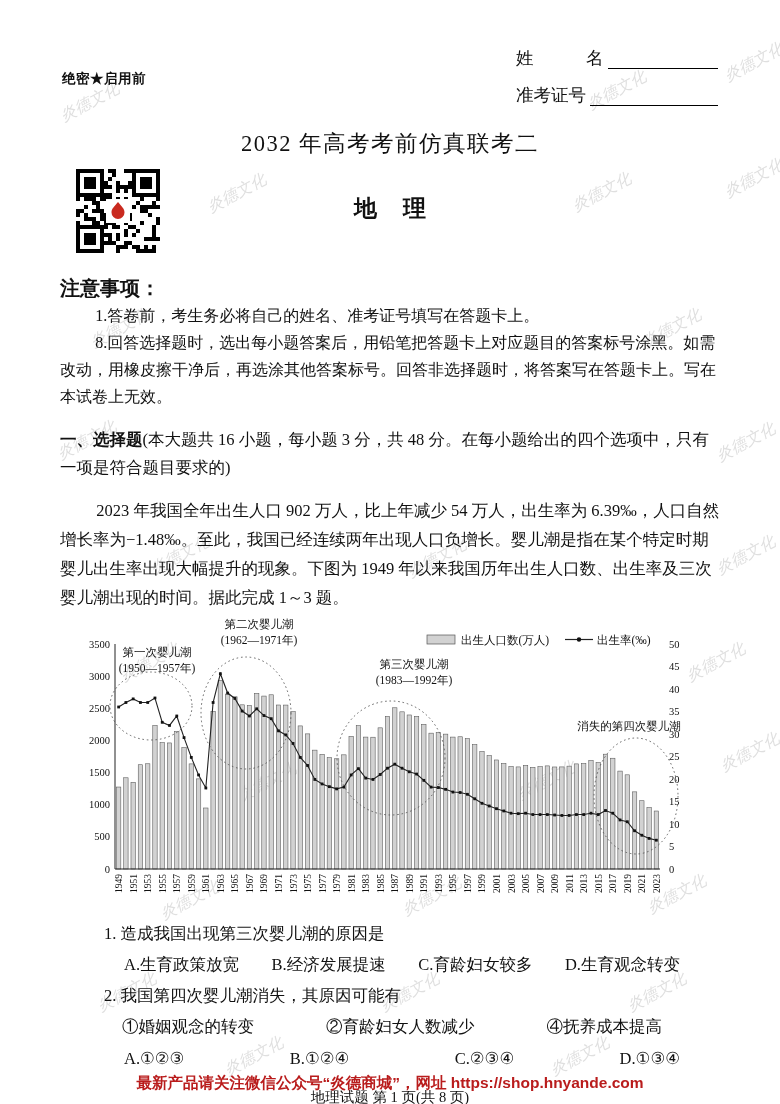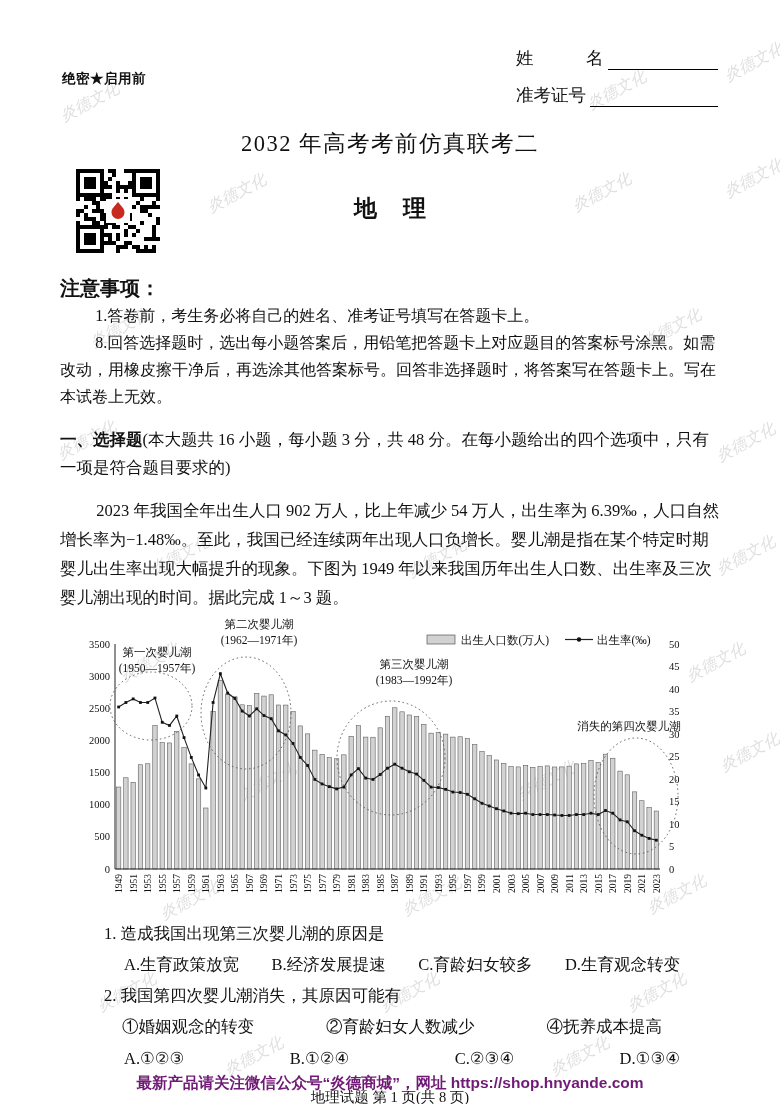--- a/index.html
+++ b/index.html
@@ -13,21 +13,21 @@
     position:absolute;font-size:16px;font-style:italic;white-space:nowrap;
     color:rgba(110,110,110,0.22);transform:rotate(-28deg);
     font-family:"Liberation Serif",serif;
   }
   .content{position:relative;z-index:1;}
   
   .top{position:relative;height:74px;}
   .security{position:absolute;left:2px;top:24px;font-weight:bold;font-size:13.5px;
     font-family:"Liberation Sans",sans-serif;letter-spacing:.5px;}
   .fills{position:absolute;right:2px;top:0;width:202px;}
-  .fill-row{display:flex;align-items:flex-end;font-size:17.5px;margin-bottom:13px;}
+  .fill-row{display:flex;align-items:center;font-size:17.5px;margin-bottom:13px;}
   .fill-label{white-space:pre;}
   .fill-line{flex:1;border-bottom:1.4px solid #000;height:20px;margin-left:4px;}
   .exam-title{text-align:center;font-size:22.5px;font-weight:normal;letter-spacing:1.5px;margin:8px 0 0;}
   .subject-row{position:relative;height:100px;margin-top:8px;}
   .qr{position:absolute;left:16px;top:2px;width:84px;height:84px;}
   .subject-title{position:absolute;left:0;right:0;top:26px;text-align:center;
     font-size:23px;font-weight:bold;font-family:"Liberation Sans",sans-serif;
     letter-spacing:26px;text-indent:26px;}
   
   .notice-title{font-weight:bold;font-size:20px;font-family:"Liberation Sans",sans-serif;margin-top:8px;}
@@ -39,21 +39,21 @@
   
   .figure{width:622px;margin:2px auto 0;}
   svg text{font-family:"Liberation Serif",serif;fill:#111;}
   
   .q{font-size:16.5px;line-height:28px;margin-left:44px;}
   .q-stem{margin-top:2px;}
   .opts{display:flex;justify-content:space-between;padding:3px 40px 1px 20px;}
   .subopts{display:flex;justify-content:space-between;padding:3px 58px 1px 18px;}
   .footer{text-align:center;font-size:14.5px;margin-top:14px;}
   .promo{position:absolute;left:0;right:0;bottom:10px;text-align:center;font-weight:bold;
-    font-size:15.5px;font-family:"Liberation Sans",sans-serif;z-index:1;color:#701a75;}
+    font-size:15.5px;font-family:"Liberation Sans",sans-serif;z-index:1;color:#b91c1c;}
 </style>
 </head>
 <body>
 
 <div class="page">
   <div class="wm-layer" id="wm-layer">
       <span class="watermark" style="left: 58px; top: 92px;">炎德文化</span>
       <span class="watermark" style="left: 585px; top: 80px;">炎德文化</span>
       <span class="watermark" style="left: 722px; top: 52px;">炎德文化</span>
       <span class="watermark" style="left: 205px; top: 183px;">炎德文化</span>

